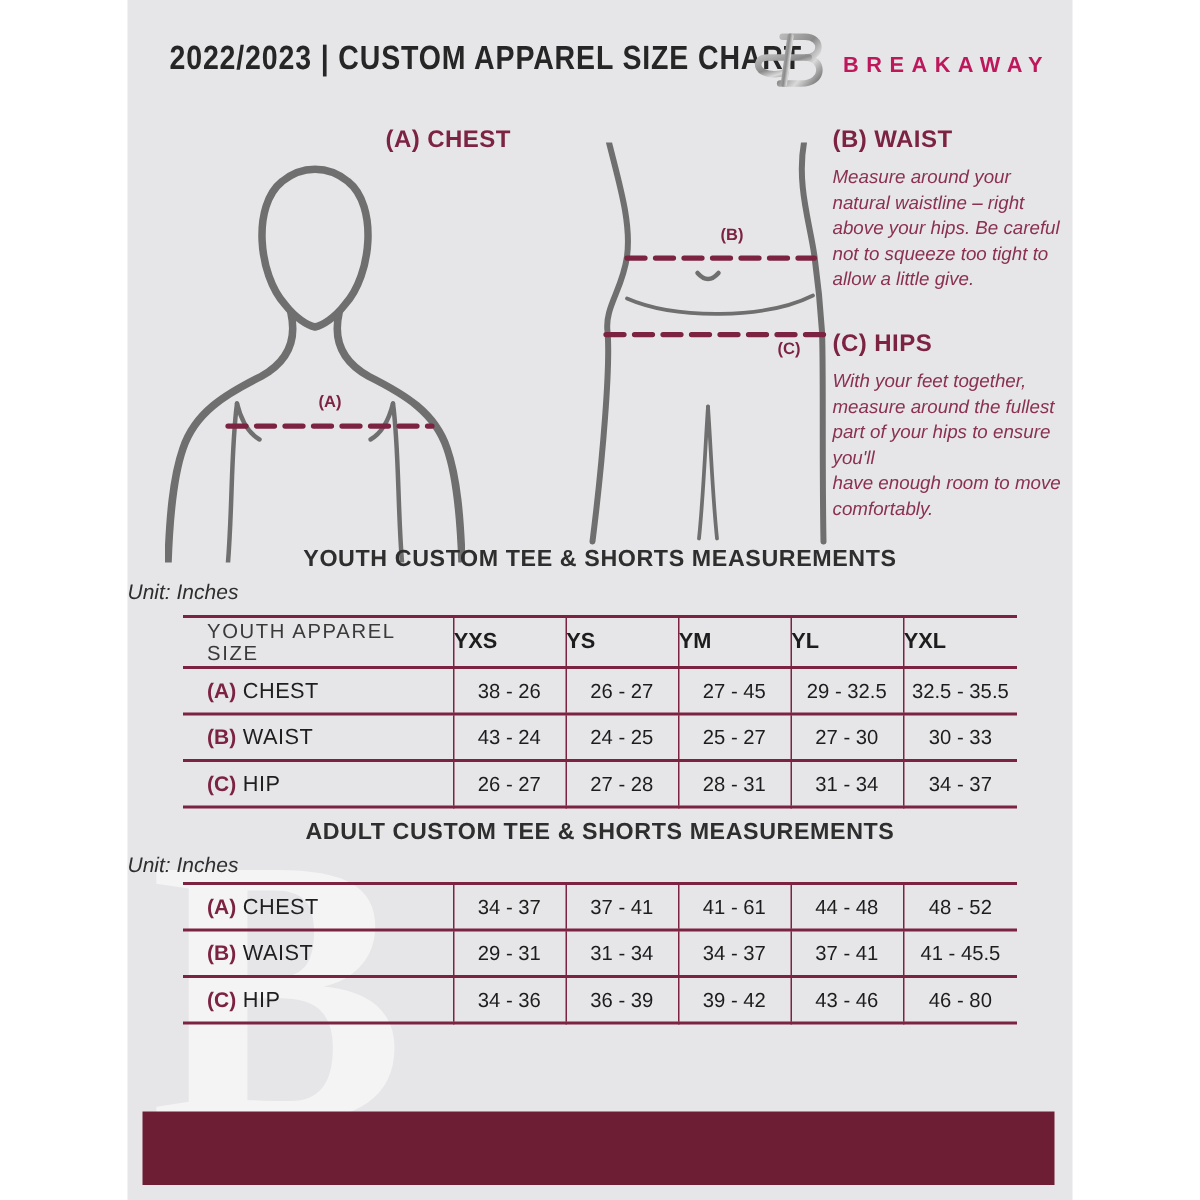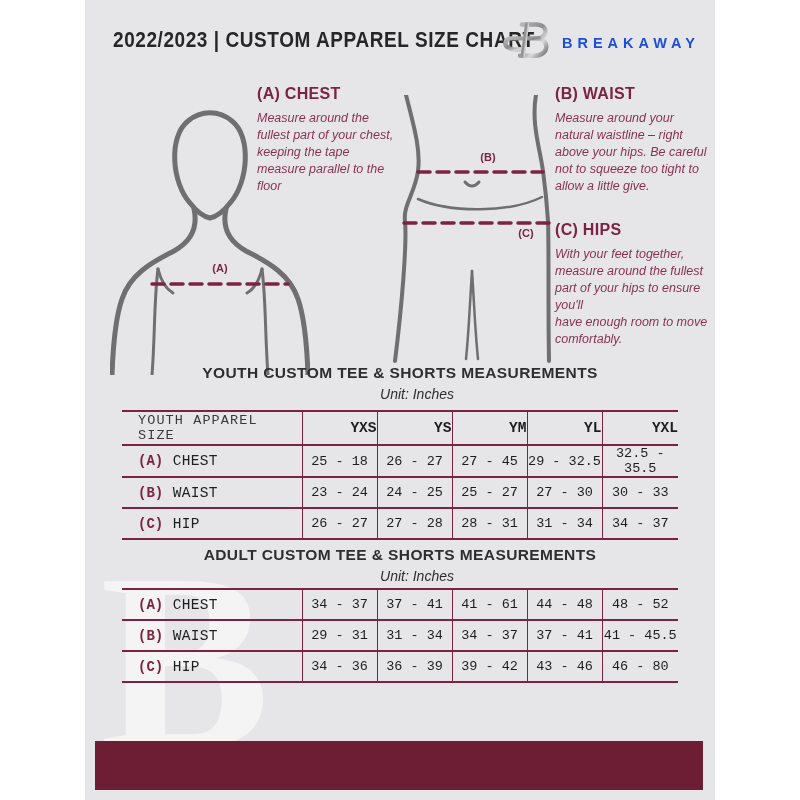--- a/index.html
+++ b/index.html
@@ -3,45 +3,45 @@
 <meta charset="utf-8">
 <style>
   html,body{margin:0;padding:0;background:#ffffff;}
   body{width:800px;height:800px;position:relative;font-family:"Liberation Sans",sans-serif;}
   .page{position:relative;width:630px;height:800px;margin:0 auto;background:#e6e6e9;overflow:hidden;}
   .abs{position:absolute;}
 
   
   .hdr-title{left:28px;top:27px;font-size:20px;font-weight:700;color:#262626;letter-spacing:0.6px;transform:scale(0.95,1.12);transform-origin:left top;white-space:nowrap;}
   .brand{left:416px;top:18px;display:flex;align-items:center;gap:9px;}
-  .brand-name{font-size:14.5px;font-weight:700;color:#1d4ed8;letter-spacing:5px;}
+  .brand-name{font-size:14.5px;font-weight:700;color:#be185d;letter-spacing:5px;}
 
   
   .fig{stroke-linecap:round;stroke-linejoin:round;fill:none;}
   .guide-head{font-size:16px;font-weight:800;color:#7c2342;letter-spacing:0.3px;}
   .guide-text{font-size:12.5px;font-style:italic;color:#8a3151;line-height:1.36;margin-top:7px;}
   .pre{white-space:pre-line;}
   .marker{font-size:11px;font-weight:800;color:#7c2342;}
 
   
   .watermark{left:15px;top:535px;font-size:255px;font-weight:800;color:rgba(255,255,255,0.55);font-family:"Liberation Serif",serif;line-height:1;z-index:0;}
 
   
   .tbl-title{left:0;top:364px;width:100%;text-align:center;font-size:15.5px;font-weight:700;color:#2e2e2e;letter-spacing:0.4px;z-index:1;}
-  .tbl-unit{left:17px;top:386px;width:100%;text-align:center;font-size:14px;font-style:italic;color:#2e2e2e;z-index:1;}
+  .tbl-unit{left:0;top:386px;width:100%;font-size:14px;font-style:italic;color:#2e2e2e;z-index:1;}
   table{border-collapse:collapse;table-layout:fixed;width:556px;z-index:1;background:transparent;}
-  .size-table{left:37px;font-family:Liberation Mono, monospace;}
+  .size-table{left:37px;}
   th,td{border-left:1.5px solid #7c2342;padding:0;}
   th:first-child,td:first-child{border-left:none;text-align:left;padding-left:16px;}
   tr{border-top:2px solid #7c2342;}
   table{border-bottom:2px solid #7c2342;}
   .hrow{height:34px;}
   .drow{height:31px;}
   .col-head{font-size:13.5px;font-weight:400;color:#3a3a3a;letter-spacing:1.1px;}
-  .size-head{font-size:14.5px;font-weight:700;color:#1d1d1d;text-align:right;}
+  .size-head{font-size:14.5px;font-weight:700;color:#1d1d1d;text-align:left;}
   .cell{font-size:13.5px;color:#1d1d1d;text-align:center;font-weight:400;}
   .row-marker{font-weight:800;color:#7c2342;font-size:14px;}
   .row-label{font-size:14.5px;color:#1f1f1f;letter-spacing:0.3px;}
 
   
   .footer-bar{left:10px;top:741px;width:608px;height:49px;background:#6e1e34;z-index:2;}
 </style>
 </head>
 <body>
 
@@ -99,21 +99,20 @@
       </g>
       <line x1="28" y1="77" x2="153" y2="77" stroke="#7c2342" stroke-width="3.5" stroke-dasharray="12 7"></line>
       <line x1="14" y1="128" x2="163" y2="128" stroke="#7c2342" stroke-width="3.5" stroke-dasharray="12 7"></line>
     </svg>
   </div>
   <div class="abs marker" style="left:388px;top:151px;width:30px;text-align:center;">(B)</div>
   <div class="abs marker" style="left:426px;top:227px;width:30px;text-align:center;">(C)</div>
 
   <div class="abs" style="left:172px;top:85px;width:138px;">
     <div class="guide-head">(A) CHEST</div>
-    <div class="guide-text">Measure around the fullest part of your chest, keeping the tape measure parallel to the floor</div>
   </div>
   <div class="abs" style="left:470px;top:85px;width:152px;">
     <div class="guide-head">(B) WAIST</div>
     <div class="guide-text">Measure around your natural waistline – right above your hips. Be careful not to squeeze too tight to allow a little give.</div>
   </div>
   <div class="abs tbl-title">YOUTH CUSTOM TEE &amp; SHORTS MEASUREMENTS</div>
 
   <div class="abs" style="left:470px;top:221px;width:158px;">
     <div class="guide-head">(C) HIPS</div>
     <div class="guide-text pre">With your feet together, measure around the fullest part of your hips to ensure you'll
@@ -133,29 +132,29 @@
         <tr class="hrow">
       <th class="col-head">YOUTH APPAREL SIZE</th>
       <th class="size-head">YXS</th>
       <th class="size-head">YS</th>
       <th class="size-head">YM</th>
       <th class="size-head">YL</th>
       <th class="size-head">YXL</th>
     </tr>
     <tr class="drow">
       <td><span class="row-marker">(A)</span> <span class="row-label">CHEST</span></td>
-      <td class="cell">25 - 18</td>
+      <td class="cell">38 - 26</td>
       <td class="cell">26 - 27</td>
       <td class="cell">27 - 45</td>
       <td class="cell">29 - 32.5</td>
       <td class="cell">32.5 - 35.5</td>
     </tr>
     <tr class="drow">
       <td><span class="row-marker">(B)</span> <span class="row-label">WAIST</span></td>
-      <td class="cell">23 - 24</td>
+      <td class="cell">43 - 24</td>
       <td class="cell">24 - 25</td>
       <td class="cell">25 - 27</td>
       <td class="cell">27 - 30</td>
       <td class="cell">30 - 33</td>
     </tr>
     <tr class="drow">
       <td><span class="row-marker">(C)</span> <span class="row-label">HIP</span></td>
       <td class="cell">26 - 27</td>
       <td class="cell">27 - 28</td>
       <td class="cell">28 - 31</td>

